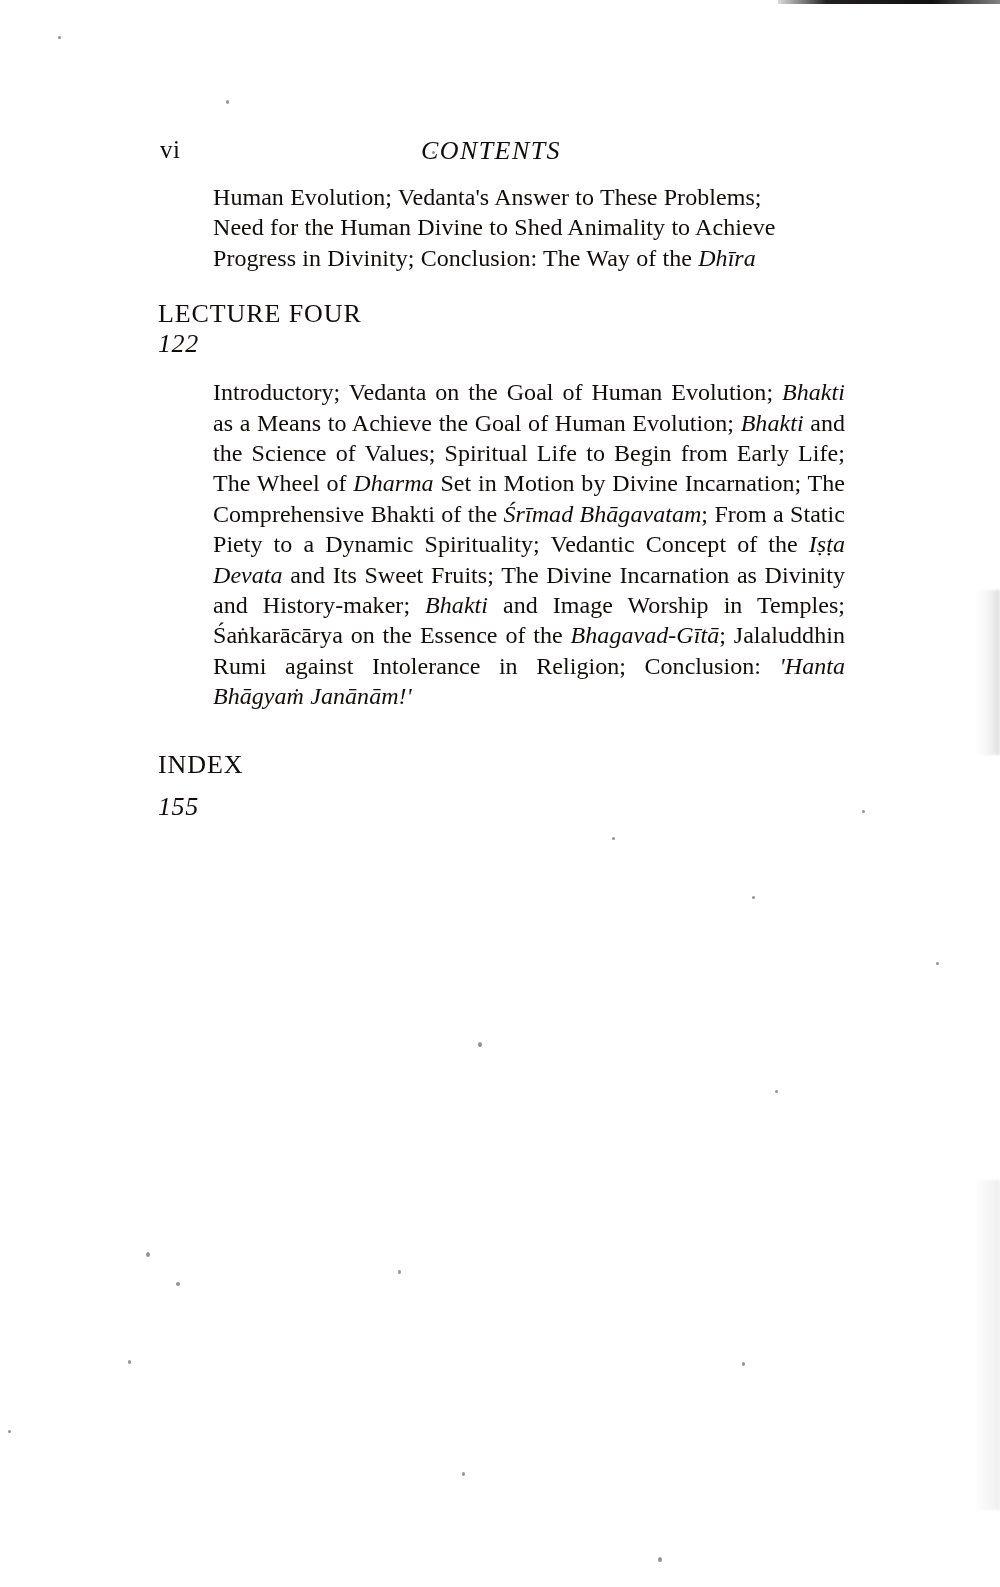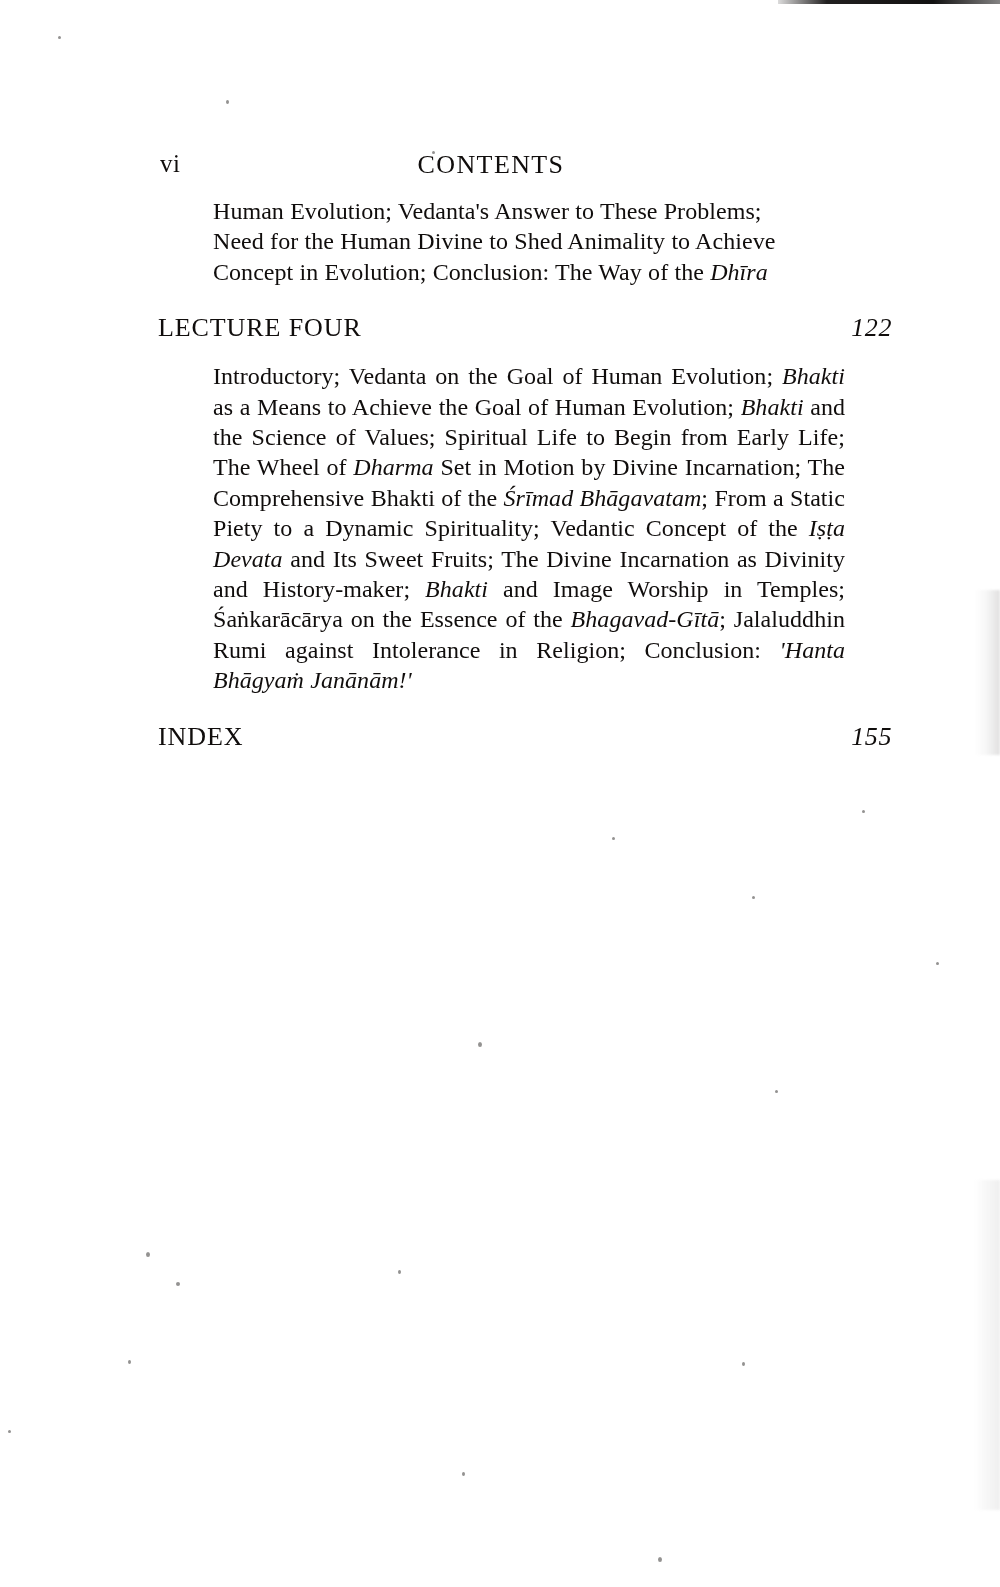--- a/index.html
+++ b/index.html
@@ -45,21 +45,21 @@
     position: absolute;
     background: #3b3836;
     border-radius: 50%;
     opacity: 0.55;
   }
 
   
   .content {
     position: absolute;
     left: 158px;
-    top: 150px;
+    top: 136px;
     width: 734px;
   }
 
   
   .running-head {
     position: relative;
     height: 38px;
     margin-bottom: 8px;
   }
   .folio {
@@ -71,20 +71,21 @@
   }
   .head-title {
     position: absolute;
     left: 0;
     right: 0;
     top: 0;
     text-align: center;
     font-size: 26px;
     letter-spacing: 1.4px;
     padding-right: 68px;
+    font-style: italic;
   }
 
   
   .para {
     margin: 0 0 0 55px;
     width: 632px;
     font-size: 24px;
     line-height: 30.4px;
     text-align: justify;
     text-justify: inter-word;
@@ -107,32 +108,34 @@
   
   .entry {
     position: relative;
     display: flex;
     align-items: flex-start;
     justify-content: space-between;
     font-size: 26px;
     letter-spacing: 0.9px;
     margin-top: 26px;
     margin-bottom: 18px;
+    flex-direction: column;
   }
   .entry .label {
     white-space: nowrap;
   }
   .entry .pageno {
     font-size: 26px;
     letter-spacing: 0.6px;
     font-family: "Liberation Serif", "DejaVu Serif", serif;
     font-style: italic;
   }
   #entry-index {
-    margin-top: 26px;
+    margin-top: 38px;
+    gap: 12px;
   }
 
   
   #lecture-four-summary {
   }
 </style>
 </head>
 <body>
 
 <div id="page">
@@ -162,21 +165,21 @@
   <div class="content">
 
     <div class="running-head">
       <div class="folio">vi</div>
       <div class="head-title">CONTENTS</div>
     </div>
 
     <p class="para first">
       <span class="ln">Human Evolution; Vedanta's Answer to These Problems;</span>
       <span class="ln">Need for the Human Divine to Shed Animality to Achieve</span>
-      <span class="ln"><span>Concept in Evolution; Conclusion: The Way of the </span><i>Dhīra</i></span>
+      <span class="ln"><span>Progress in Divinity; Conclusion: The Way of the </span><i>Dhīra</i></span>
     </p>
 
     <div class="entry" id="entry-lecture-four">
       <span class="label">LECTURE FOUR</span>
       <span class="pageno">122</span>
     </div>
 
     <p class="para" id="lecture-four-summary"><span>Introductory; Vedanta on the Goal of Human Evolution; </span><i>Bhakti</i><span> as a Means to Achieve the Goal of Human Evolution; </span><i>Bhakti</i><span> and the Science of Values; Spiritual Life to Begin from Early Life; The Wheel of </span><i>Dharma</i><span> Set in Motion by Divine Incarnation; The Comprehensive Bhakti of the </span><i>Śrīmad Bhāgavatam</i><span>; From a Static Piety to a Dynamic Spirituality; Vedantic Concept of the </span><i>Iṣṭa Devata</i><span> and Its Sweet Fruits; The Divine Incarnation as Divinity and History-maker; </span><i>Bhakti</i><span> and Image Worship in Temples; Śaṅkarācārya on the Essence of the </span><i>Bhagavad-Gītā</i><span>; Jalaluddhin Rumi against Intolerance in Religion; Conclusion: </span><i>'Hanta Bhāgyaṁ Janānām!'</i></p>
 
     <div class="entry" id="entry-index">

